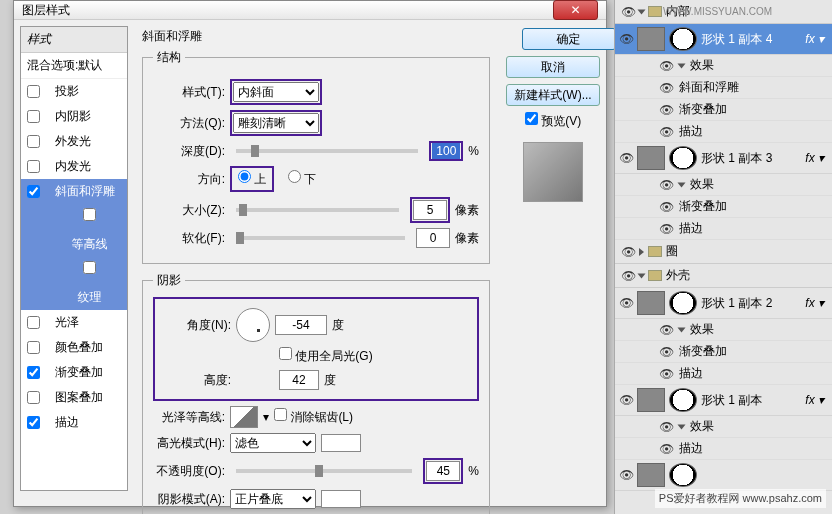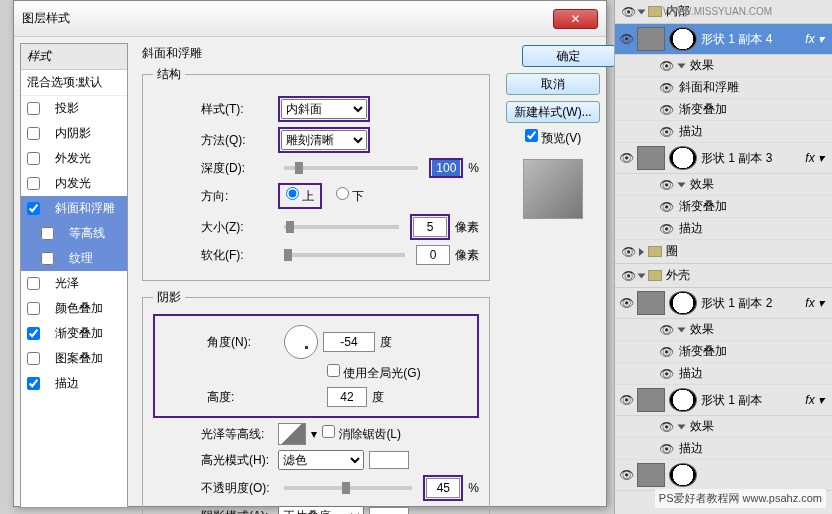--- a/index.html
+++ b/index.html
@@ -1,32 +1,32 @@
 <!DOCTYPE html>
 <html><head>
 <meta charset="utf-8">
 <style>
 * { margin: 0; padding: 0; box-sizing: border-box; font-family: "Microsoft YaHei", SimSun, sans-serif; font-size: 12px; }
 body { background: #d0d0d0; width: 832px; height: 514px; overflow: hidden; position: relative; }
 .dialog { position: absolute; left: 13px; top: 0; width: 594px; height: 507px; background: #f0f0f0; border: 1px solid #888; box-shadow: 2px 2px 8px rgba(0,0,0,0.3); }
-.titlebar { height: 36px; background: linear-gradient(#fff,#e8e8e8); border-bottom: 1px solid #ccc; display: flex; align-items: center; padding: 0 8px; justify-content: space-between; }
+.titlebar { height: 19px; background: linear-gradient(#fff,#e8e8e8); border-bottom: 1px solid #ccc; display: flex; align-items: center; padding: 0 8px; justify-content: space-between; }
 .close-btn { width: 45px; height: 20px; background: linear-gradient(#e07070,#c83030); border: 1px solid #822; border-radius: 3px; color: #fff; display: flex; align-items: center; justify-content: center; font-size: 14px; }
 .content { display: flex; height: calc(100% - 28px); }
 .left-panel { width: 108px; border: 1px solid #999; margin: 6px 4px 6px 6px; background: #fff; }
 .left-panel .hdr { background: #e8e8e8; padding: 4px 6px; border-bottom: 1px solid #ccc; font-style: italic; }
 .left-panel .sub { padding: 4px 6px; border-bottom: 1px solid #eee; }
 .left-panel .item { padding: 4px 6px; display: flex; align-items: center; gap: 15px; }
 .left-panel .item input { margin: 0; }
 .left-panel .item.sel { background: #6a8fd8; color: #fff; }
-.left-panel .indent { padding-left: 20px; }
+.left-panel .indent { padding-left: 37px; flex-direction: column; }
 .mid-panel { flex: 1; padding: 8px 10px; }
 fieldset { border: 1px solid #aaa; padding: 8px 10px 10px; margin-bottom: 8px; }
 legend { padding: 0 4px; }
 .row { display: flex; align-items: center; margin: 5px 0; gap: 5px; }
-.row .lbl { width: 72px; text-align: left; margin-left: 48px; }
+.row .lbl { width: 72px; text-align: right; }
 .row select { height: 20px; }
 .row input[type=text] { height: 20px; text-align: center; border: 1px solid #888; }
 .slider { flex: 1; height: 4px; background: #ccc; position: relative; margin: 0 6px; }
 .slider .thumb { position: absolute; top: -4px; width: 8px; height: 12px; background: #888; }
 .redbox { border: 2px solid #4c1d95; padding: 1px; display: inline-block; }
 .right-panel { width: 106px; padding: 8px 6px; display: flex; flex-direction: column; gap: 6px; align-items: center; }
 .btn { width: 94px; height: 22px; border: 1px solid #7a9; background: linear-gradient(#eaf4ff,#c8e4ff); border-radius: 3px; display: flex; align-items: center; justify-content: center; }
 .btn.ok { border: 1px solid #27a; margin-left: 31px; }
 .preview-sw { width: 60px; height: 60px; background: linear-gradient(135deg,#bbb,#777); margin-top: 6px; border: 1px solid #999; }
 .layers { position: absolute; right: 0; top: 0; width: 218px; height: 514px; background: #e6e6e6; border-left: 1px solid #aaa; }

